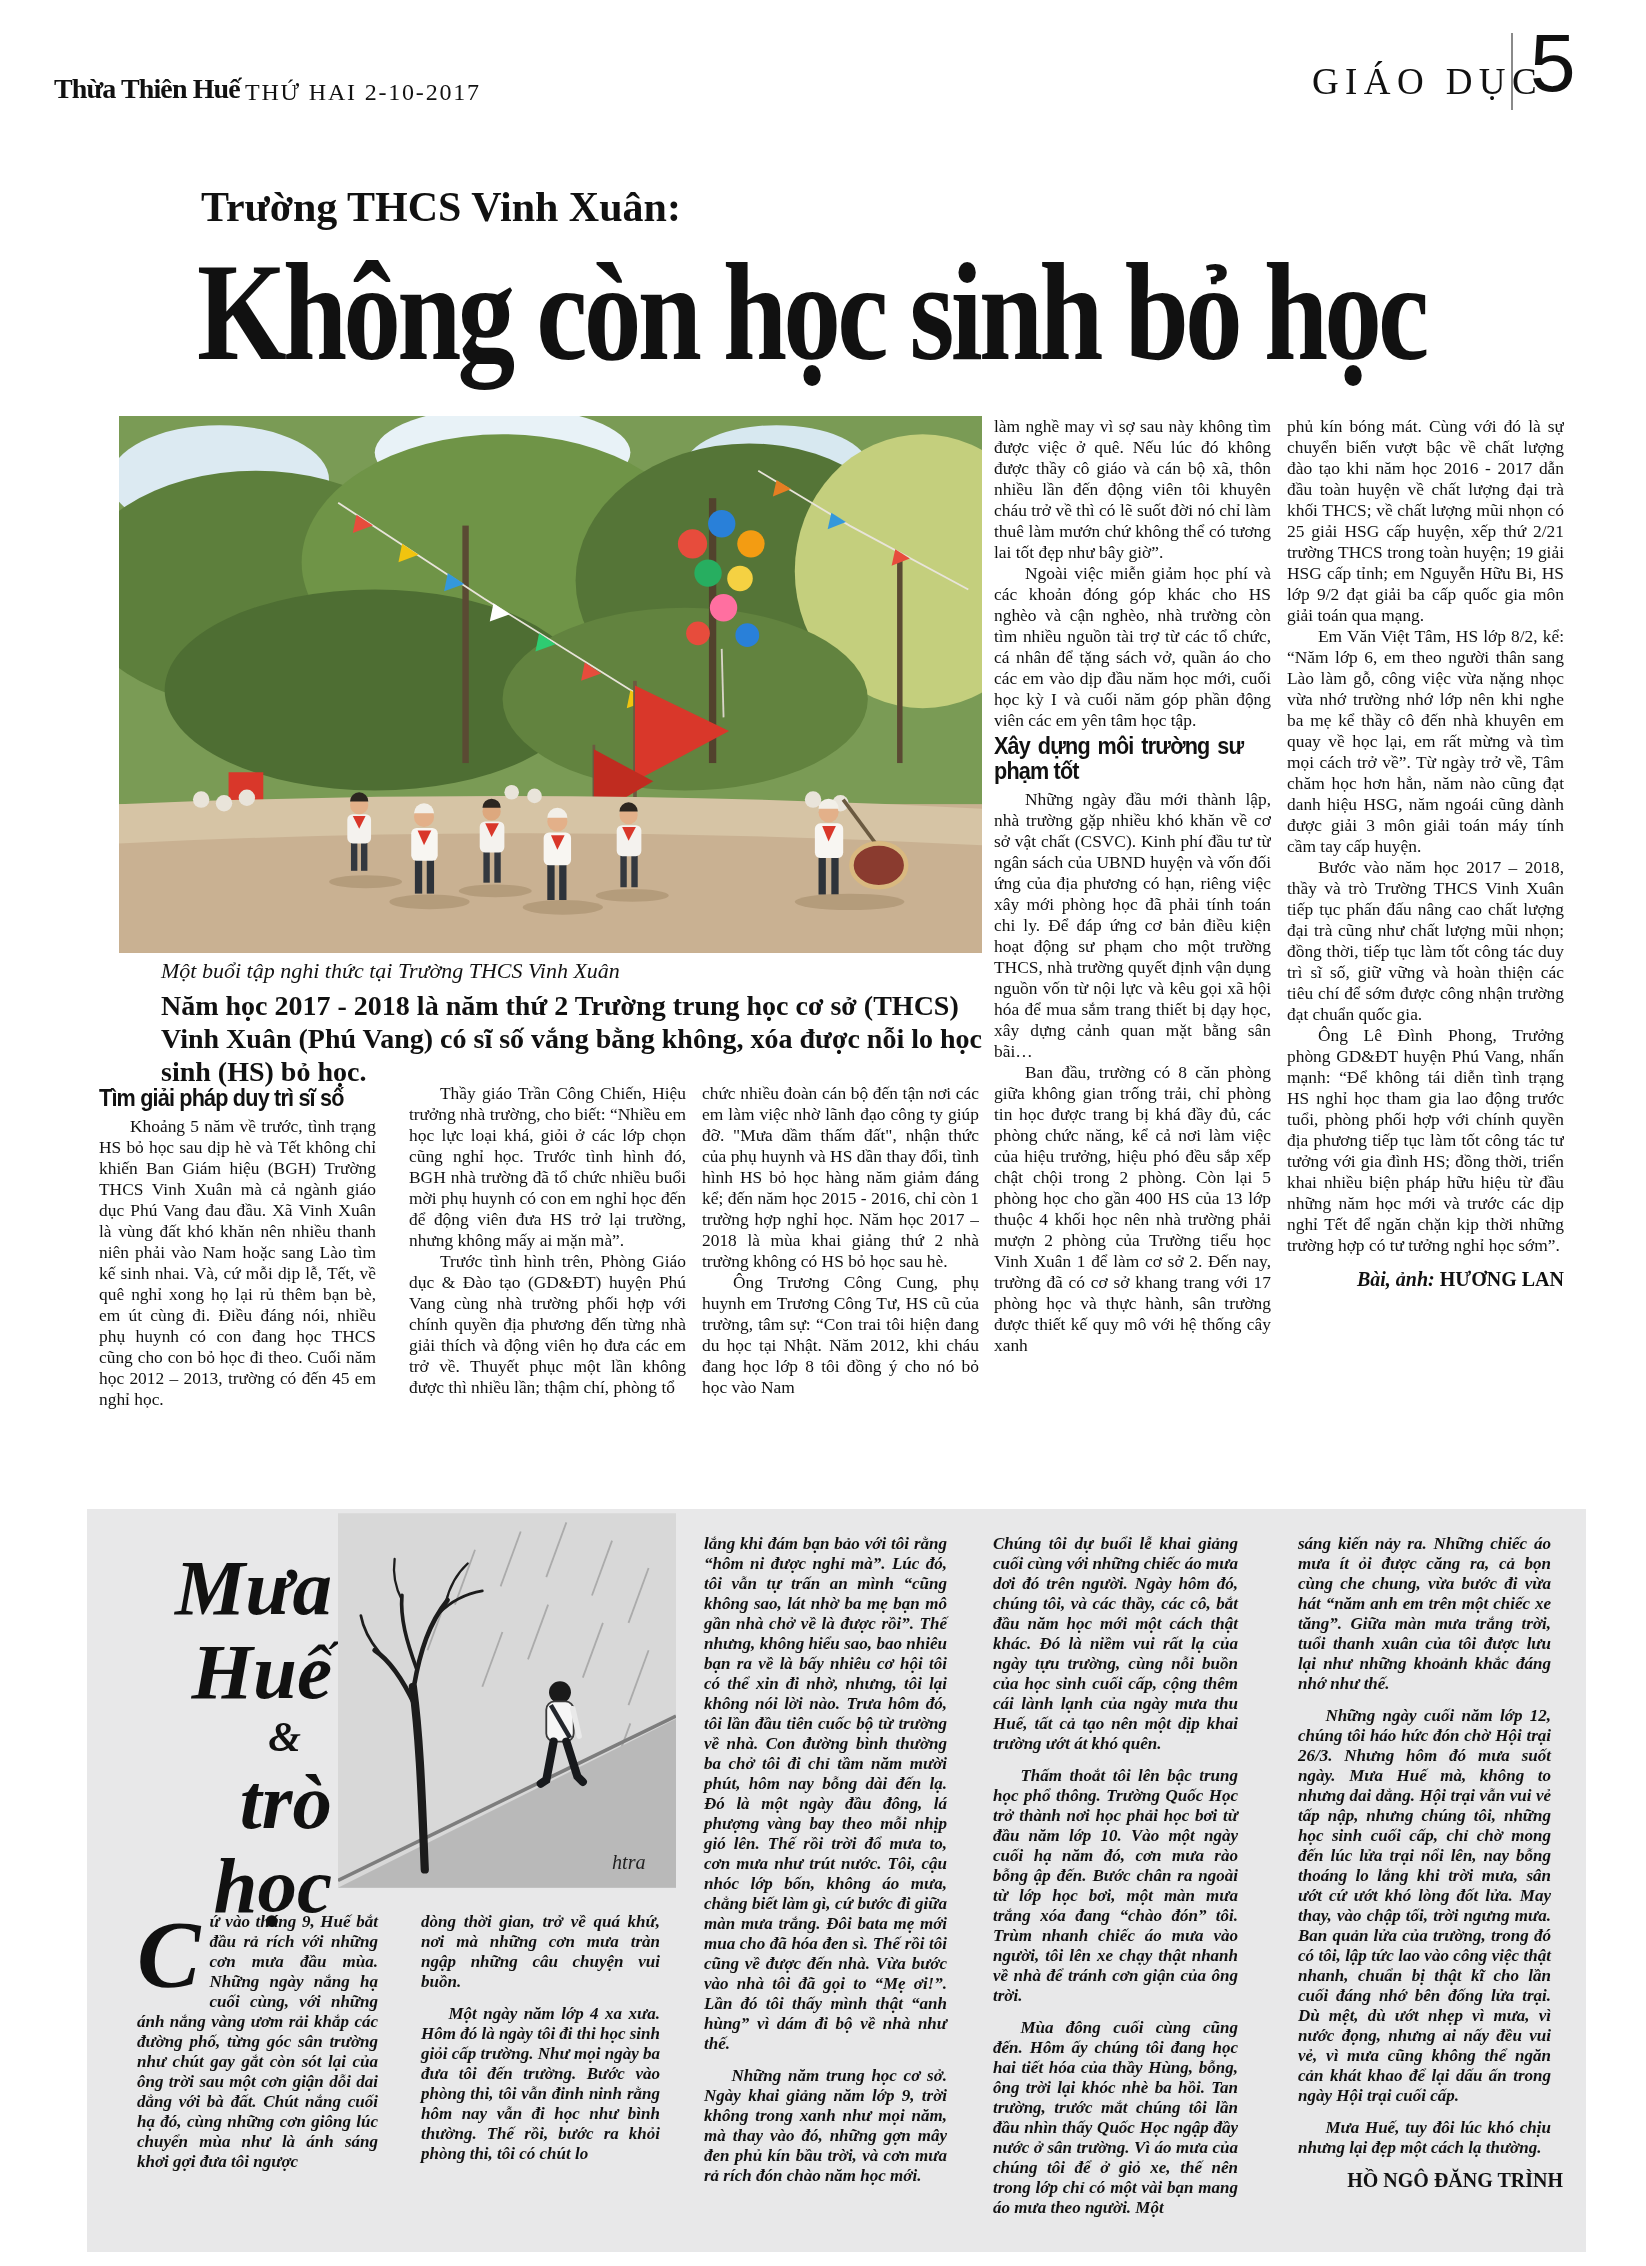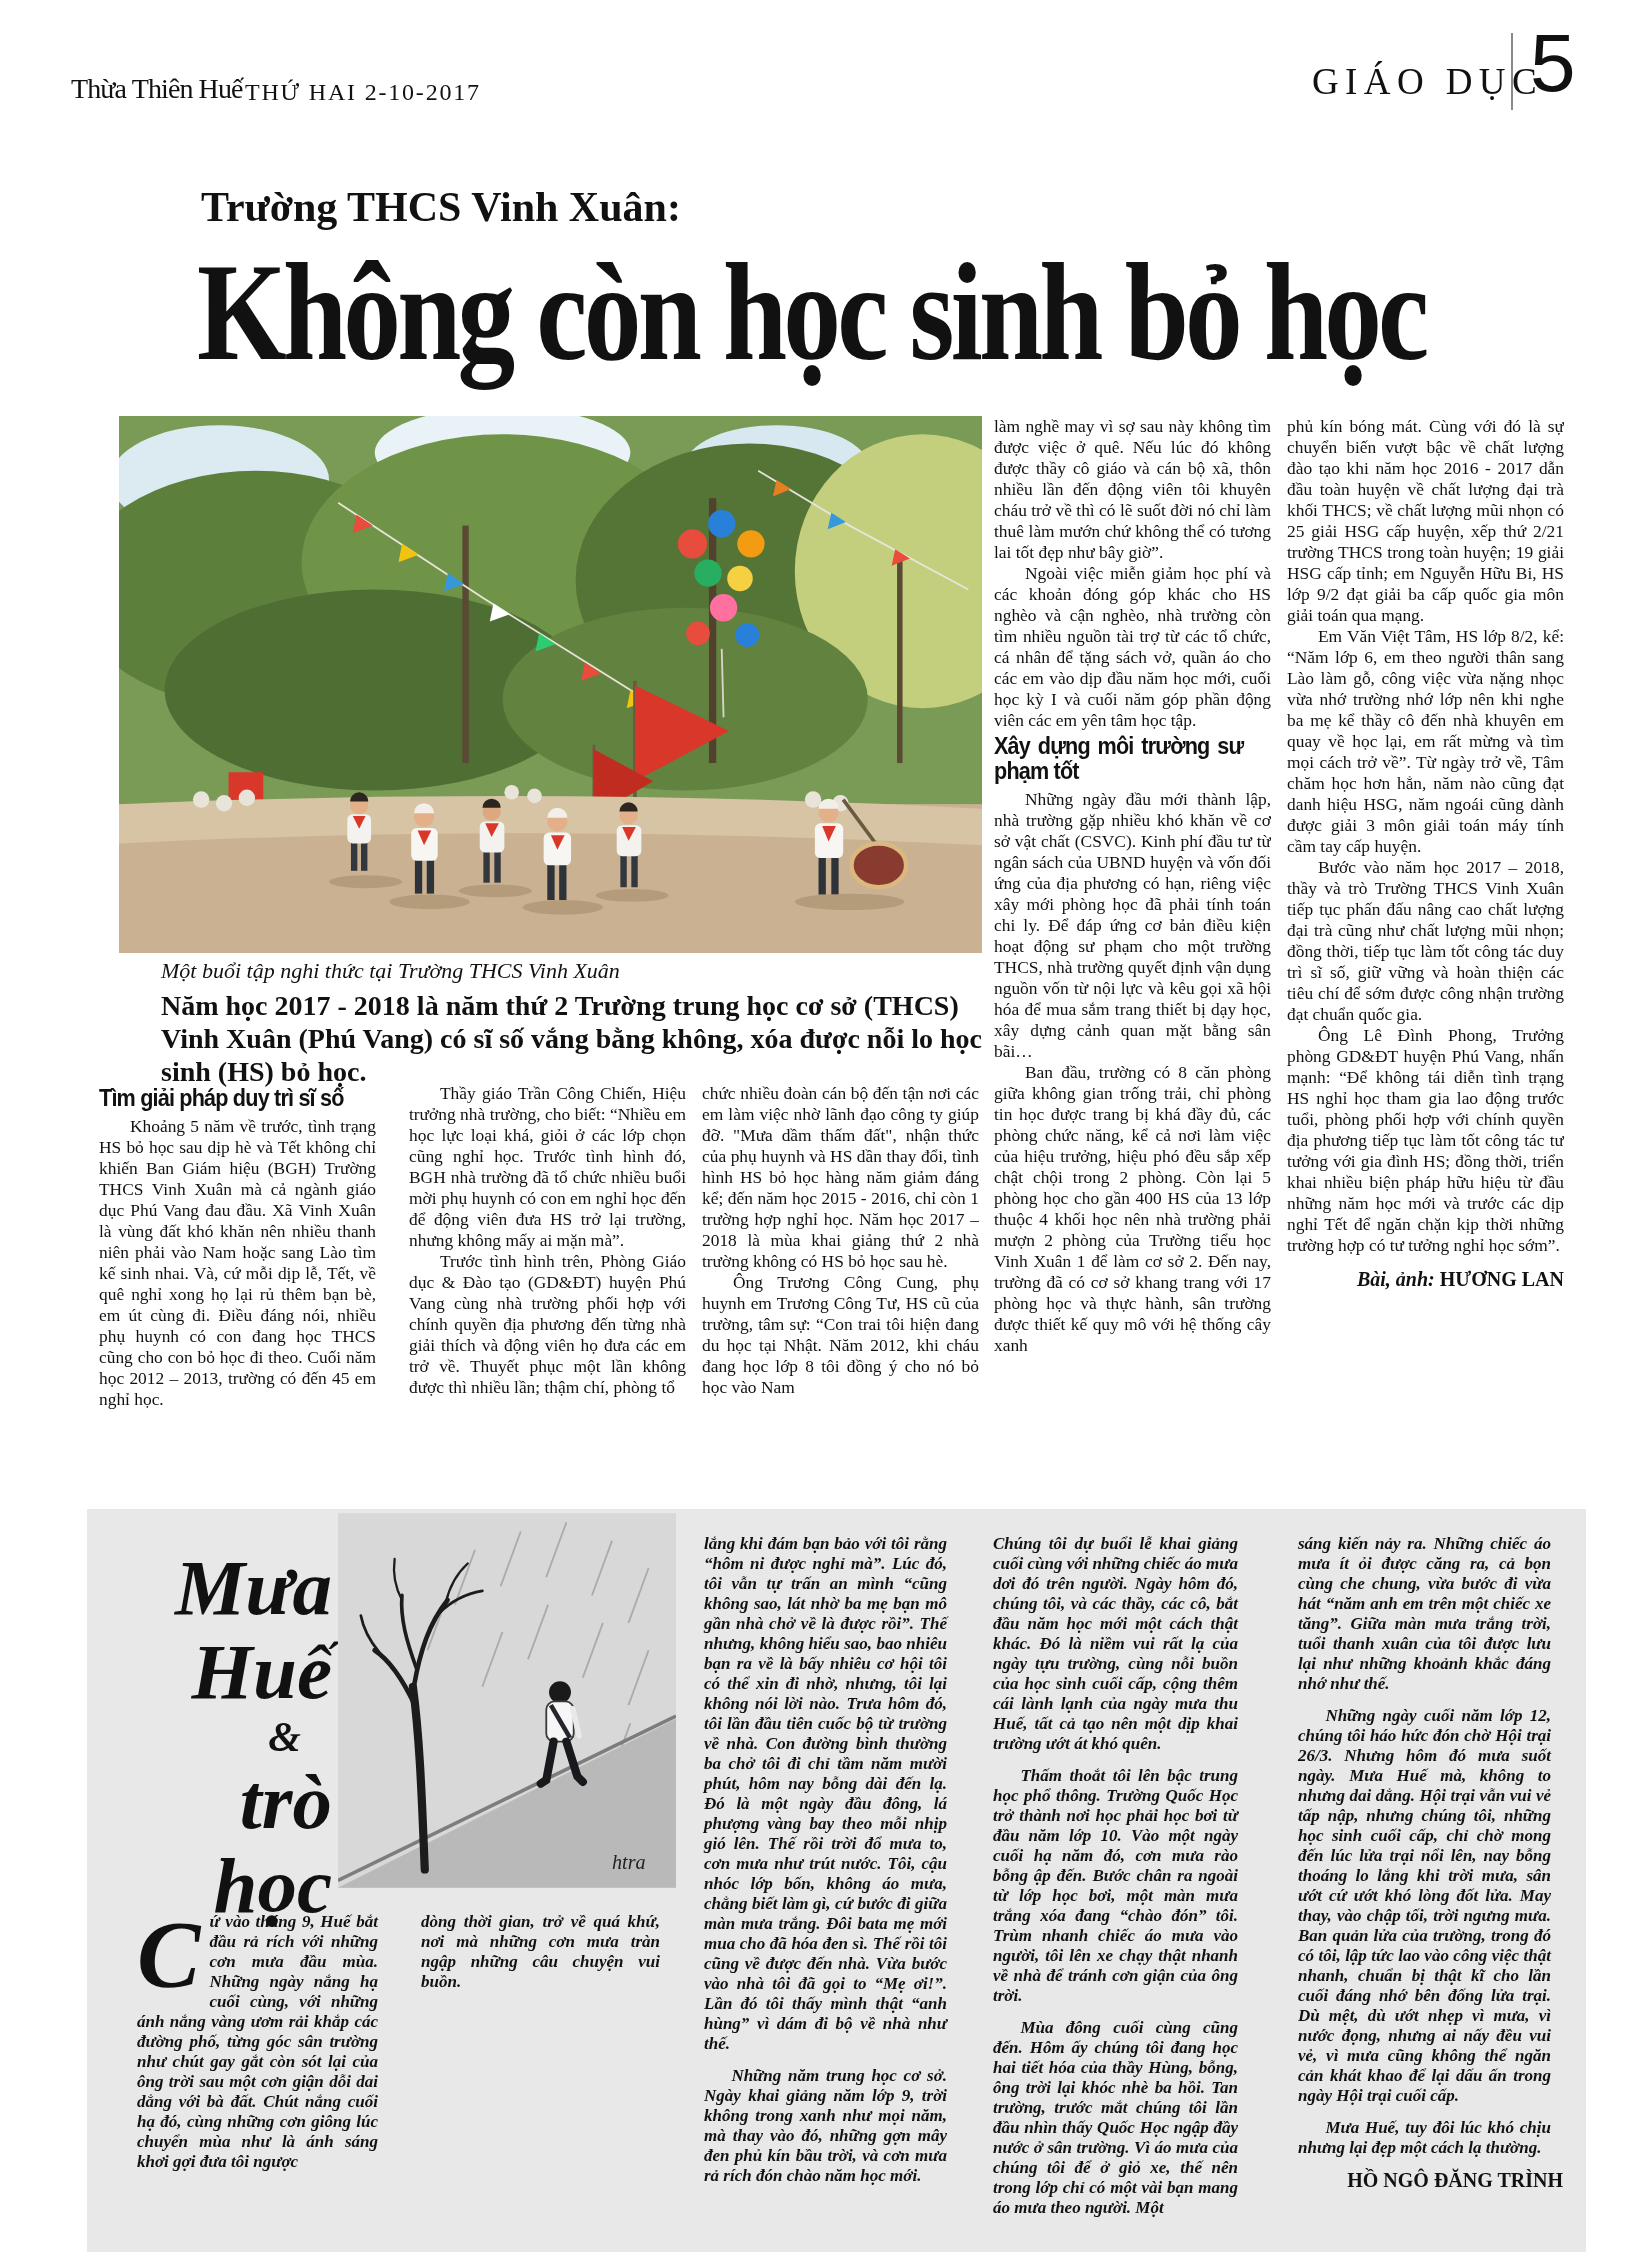--- a/index.html
+++ b/index.html
@@ -1,19 +1,19 @@
 <!DOCTYPE html>
 <html style="font-size:14.6px"><head>
 <meta charset="utf-8">
 <style>
   html,body{margin:0;padding:0;background:#9a9a9a;}
   .page{position:relative;width:1647px;height:2267px;background:#ffffff;margin:0 auto;overflow:hidden;
         font-family:"Liberation Serif",serif;color:#111;}
   
-  .masthead-title{position:absolute;left:71px;top:73px;font-weight:normal;font-size:28px;letter-spacing:-0.9px;}
+  .masthead-title{position:absolute;left:54px;top:73px;font-weight:bold;font-size:28px;letter-spacing:-0.9px;}
   .masthead-date{position:absolute;left:245px;top:79px;font-size:24px;letter-spacing:1.8px;}
   .section-name{position:absolute;left:1312px;top:60px;font-size:37px;letter-spacing:6.4px;}
   .pagenum-bar{position:absolute;left:1511px;top:33px;width:1.8px;height:77px;background:#8a8a8a;}
   .pagenum{position:absolute;left:1530px;top:16.4px;font-family:"Liberation Sans",sans-serif;font-size:82px;font-weight:500;}
   
   .kicker{position:absolute;left:201px;top:183px;font-weight:bold;font-size:42px;}
   .headline{position:absolute;left:197px;top:239px;font-weight:bold;font-size:139px;line-height:146px;
             letter-spacing:-4.6px;white-space:nowrap;transform:scaleX(.83);transform-origin:left center;}
   
   .photo{position:absolute;left:119px;top:416px;width:863px;height:537px;}
@@ -258,20 +258,21 @@
         <line x1="257" y1="214" x2="264" y2="244" stroke="#e9e9e9" stroke-width="6" stroke-linecap="round"></line>
       </g>
       <text x="300" y="390" font-size="22" font-style="italic" fill="#222222" font-family="Liberation Serif, serif">htra</text>
     </svg>
 
     <div class="essay-col ea">
         <p class="cont"><span class="dropcap">C</span>ứ vào tháng 9, Huế bắt đầu rả rích với những cơn mưa đầu mùa. Những ngày nắng hạ cuối cùng, với những ánh nắng vàng ươm rải khắp các đường phố, từng góc sân trường như chút gay gắt còn sót lại của ông trời sau một cơn giận dỗi dai dẳng với bà đất. Chút nắng cuối hạ đó, cùng những cơn giông lúc chuyển mùa như là ánh sáng khơi gợi đưa tôi ngược</p>
       </div>
     <div class="essay-col eb">
         <p class="cont">dòng thời gian, trở về quá khứ, nơi mà những cơn mưa tràn ngập những câu chuyện vui buồn.</p>
+        <p>Một ngày năm lớp 4 xa xưa. Hôm đó là ngày tôi đi thi học sinh giỏi cấp trường. Như mọi ngày ba đưa tôi đến trường. Bước vào phòng thi, tôi vẫn đinh ninh rằng hôm nay vẫn đi học như bình thường. Thế rồi, bước ra khỏi phòng thi, tôi có chút lo</p>
       </div>
     <div class="essay-col ec">
         <p class="cont">lắng khi đám bạn bảo với tôi rằng “hôm ni được nghỉ mà”. Lúc đó, tôi vẫn tự trấn an mình “cũng không sao, lát nhờ ba mẹ bạn mô gần nhà chở về là được rồi”. Thế nhưng, không hiểu sao, bao nhiêu bạn ra về là bấy nhiêu cơ hội tôi có thể xin đi nhờ, nhưng, tôi lại không nói lời nào. Trưa hôm đó, tôi lần đầu tiên cuốc bộ từ trường về nhà. Con đường bình thường ba chở tôi đi chỉ tầm năm mười phút, hôm nay bỗng dài đến lạ. Đó là một ngày đầu đông, lá phượng vàng bay theo mỗi nhịp gió lên. Thế rồi trời đổ mưa to, cơn mưa như trút nước. Tôi, cậu nhóc lớp bốn, không áo mưa, chẳng biết làm gì, cứ bước đi giữa màn mưa trắng. Đôi bata mẹ mới mua cho đã hóa đen sì. Thế rồi tôi cũng về được đến nhà. Vừa bước vào nhà tôi đã gọi to “Mẹ ơi!”. Lần đó tôi thấy mình thật “anh hùng” vì dám đi bộ về nhà như thế.</p>
         <p>Những năm trung học cơ sở. Ngày khai giảng năm lớp 9, trời không trong xanh như mọi năm, mà thay vào đó, những gợn mây đen phủ kín bầu trời, và cơn mưa rả rích đón chào năm học mới.</p>
       </div>
     <div class="essay-col ed">
         <p class="cont">Chúng tôi dự buổi lễ khai giảng cuối cùng với những chiếc áo mưa dơi đó trên người. Ngày hôm đó, chúng tôi, và các thầy, các cô, bắt đầu năm học mới một cách thật khác. Đó là niềm vui rất lạ của ngày tựu trường, cùng nỗi buồn của học sinh cuối cấp, cộng thêm cái lành lạnh của ngày mưa thu Huế, tất cả tạo nên một dịp khai trường ướt át khó quên.</p>
         <p>Thấm thoắt tôi lên bậc trung học phổ thông. Trường Quốc Học trở thành nơi học phải học bơi từ đầu năm lớp 10. Vào một ngày cuối hạ năm đó, cơn mưa rào bỗng ập đến. Bước chân ra ngoài từ lớp học bơi, một màn mưa trắng xóa đang “chào đón” tôi. Trùm nhanh chiếc áo mưa vào người, tôi lên xe chạy thật nhanh về nhà để tránh cơn giận của ông trời.</p>
         <p>Mùa đông cuối cùng cũng đến. Hôm ấy chúng tôi đang học hai tiết hóa của thầy Hùng, bỗng, ông trời lại khóc nhè ba hồi. Tan trường, trước mắt chúng tôi lần đầu nhìn thấy Quốc Học ngập đầy nước ở sân trường. Vì áo mưa của chúng tôi để ở giỏ xe, thế nên trong lớp chỉ có một vài bạn mang áo mưa theo người. Một</p>
       </div>

